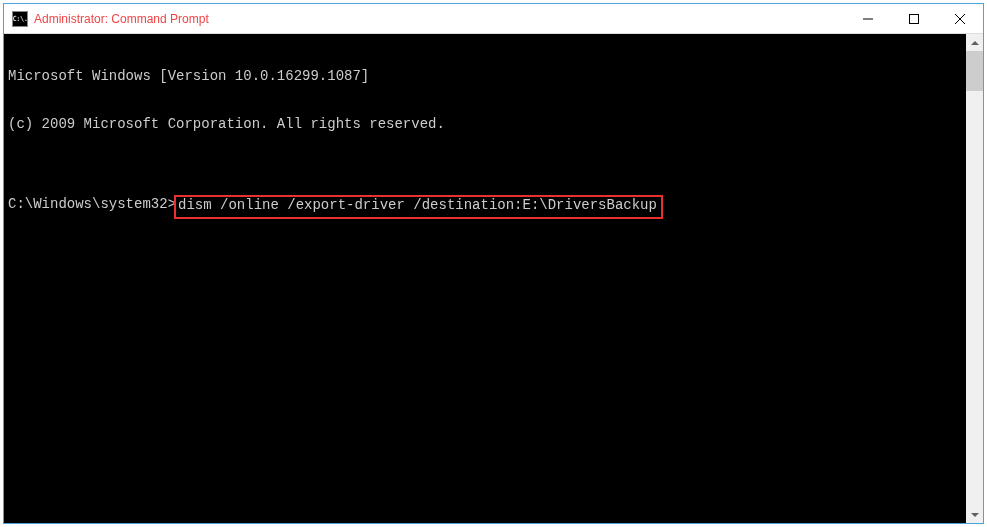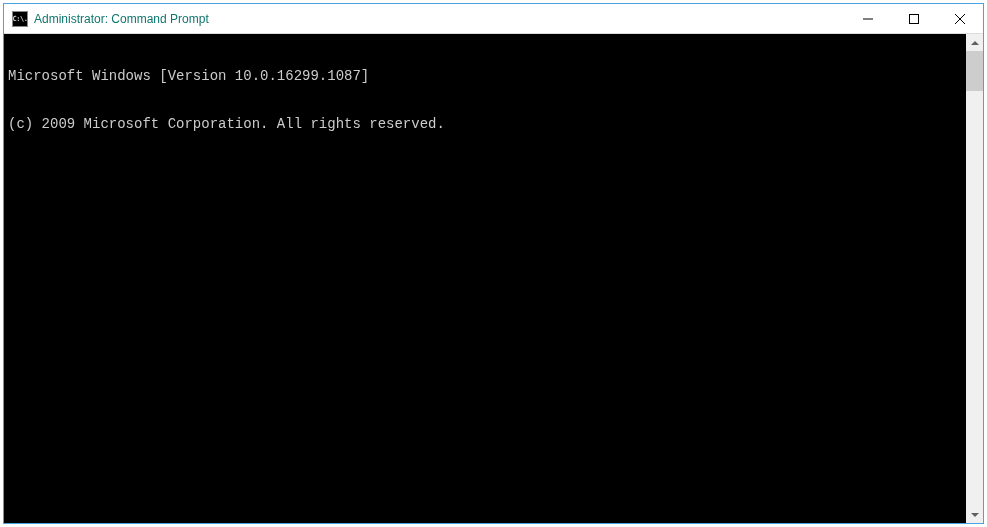--- a/index.html
+++ b/index.html
@@ -42,21 +42,21 @@
       background: #000;
       color: #ccc;
       font-size: 7px;
       font-family: monospace;
       font-weight: bold;
       letter-spacing: -0.5px;
       border: 1px solid #888;
     }
     .title-text {
       font-size: 12px;
-      color: #0f766e;
+      color: #ef4444;
       flex: 1;
     }
     .window-controls {
       display: flex;
       height: 100%;
     }
     .win-btn {
       width: 46px;
       height: 100%;
       display: flex;
@@ -164,20 +164,21 @@
             <line x1="10" y1="0" x2="0" y2="10"></line>
           </svg>
       </button>
     </div>
   </div>
   <div class="console-wrap">
     <div class="console">
       <span class="line">Microsoft Windows [Version 10.0.16299.1087]</span>
       <span class="line">(c) 2009 Microsoft Corporation. All rights reserved.</span>
       <span class="line"></span>
+      <div class="prompt-line"><span>C:\Windows\system32&gt;</span><span class="highlight-box"><span>dism /online /export-driver /destination:E:\DriversBackup</span></span></div>
     </div>
     <div class="scrollbar">
       <div class="sb-arrow up">
         <svg width="8" height="4" viewBox="0 0 8 4">
             <polygon points="4,0 8,4 0,4"></polygon>
           </svg>
       </div>
       <div class="sb-track">
         <div class="sb-thumb"></div>
       </div>

